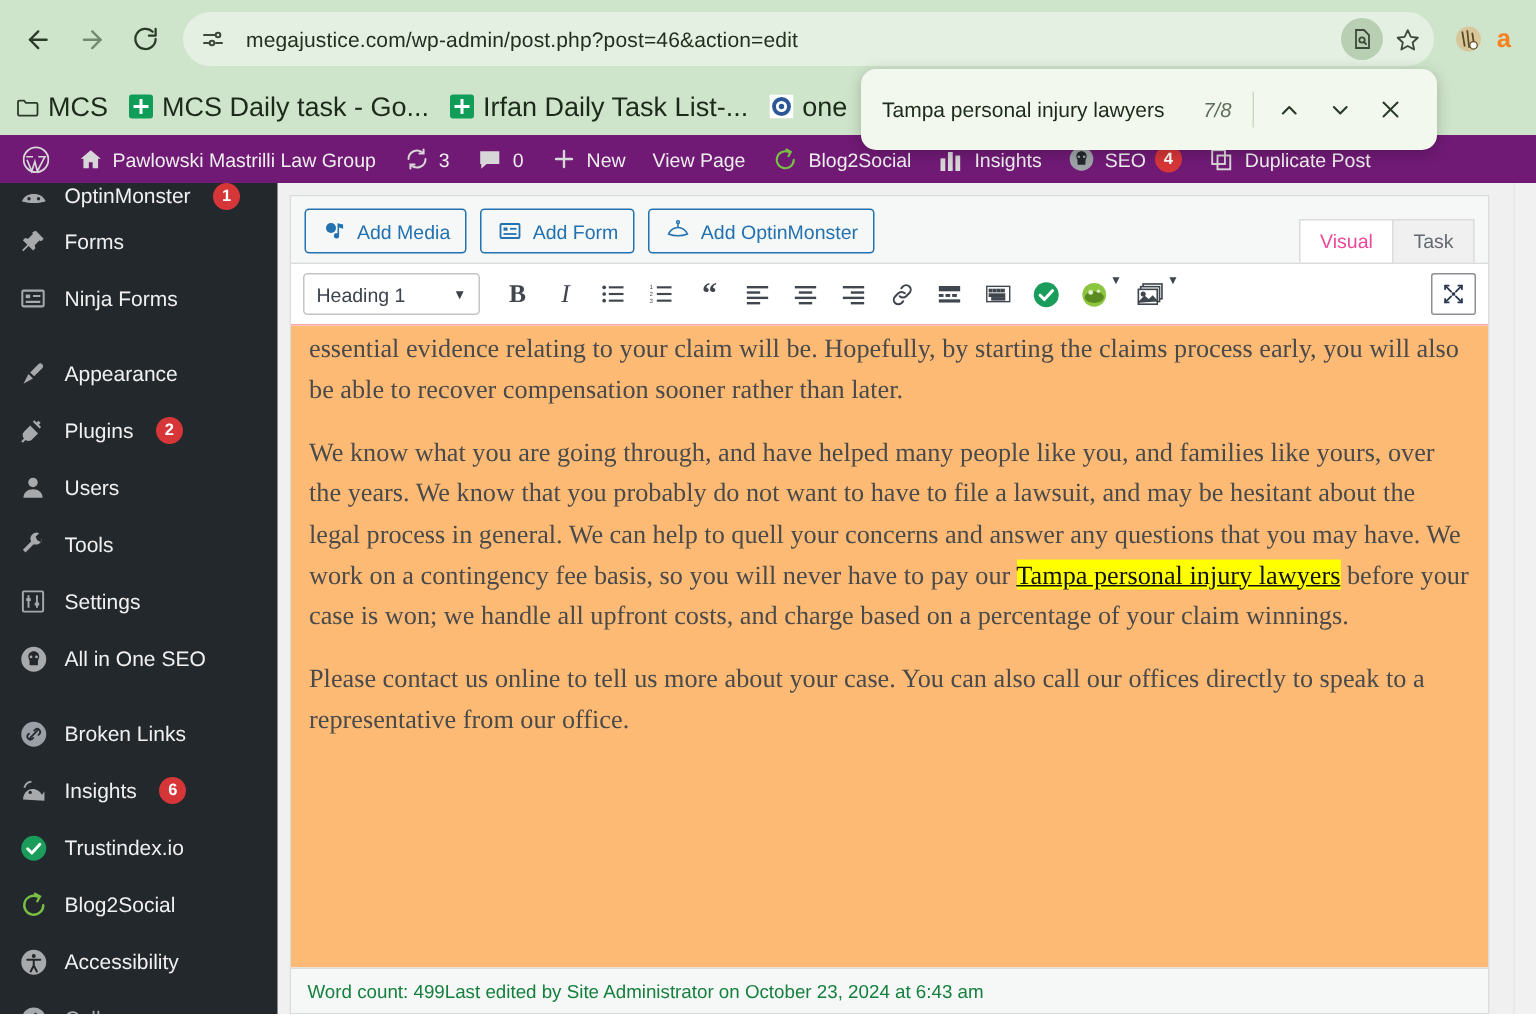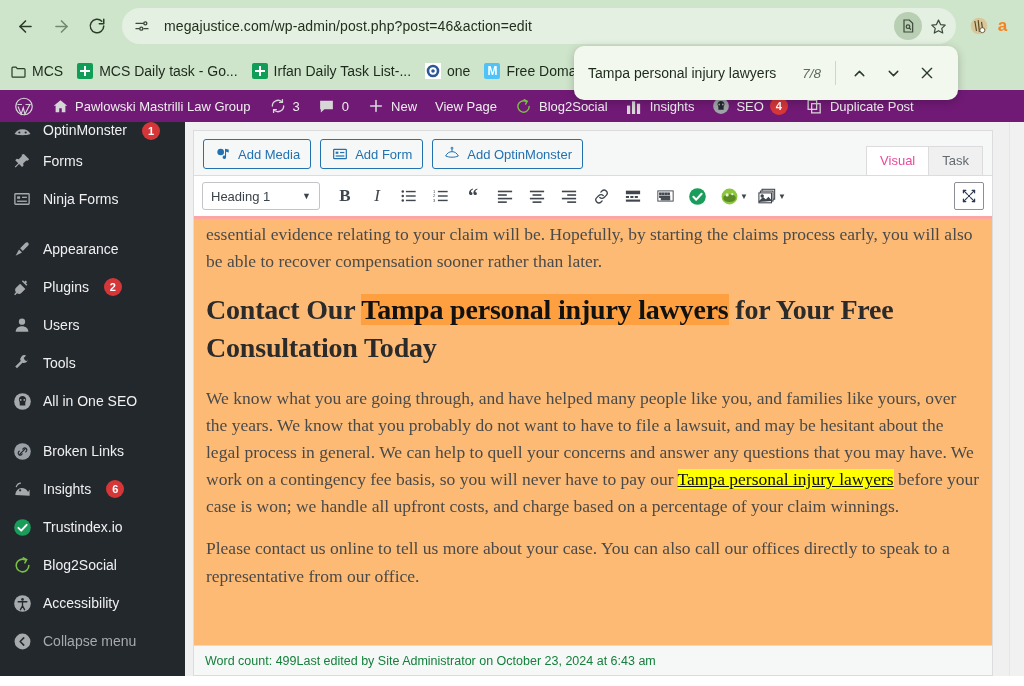--- a/index.html
+++ b/index.html
@@ -75,21 +75,21 @@
     height: 38px;
     display: flex;
     align-items: center;
     padding: 0 10px;
     gap: 14px;
     font-size: 12.5px;
     color: #1e2d1c;
     position: relative;
   }
   .bm { display: flex; align-items: center; gap: 6px; white-space: nowrap; }
-  .bm-label { font-size: 14px; color: #1c2a1a; }
+  .bm-label { font-size: 18px; color: #1c2a1a; }
   .bm-ico { width: 16px; height: 16px; flex: none; display:flex; align-items:center; justify-content:center; }
   .bm-ico.sheets { background: #0f9d58; border-radius: 2px; position: relative; }
   .bm-ico.sheets::before {
     content: ""; position: absolute; left: 7px; top: 3px;
     width: 2px; height: 10px; background: #fff;
   }
   .bm-ico.sheets::after {
     content: ""; position: absolute; left: 3px; top: 7px;
     width: 10px; height: 2px; background: #fff;
   }
@@ -250,25 +250,24 @@
     margin-left: -1px;
   }
   .ed-tab.active {
     background: #fff;
     border-bottom-color: #fff;
     color: #ec4899;
   }
 
   .mce-toolbar {
     display: flex;
-    align-items: center;
     gap: 2px;
     background: #fff;
     border-top: 1px solid #dcdcde;
-    border-bottom: 3px solid #fca5a5;
+    border-bottom: 1px solid #fca5a5;
     padding: 6px 8px;
     position: relative;
   }
   .fmt-select {
     height: 28px;
     border: 1px solid #c3c4c7;
     border-radius: 3px;
     background: #fff;
     font-size: 13px;
     color: #3c434a;
@@ -634,20 +633,32 @@
 
     <div class="menu-item">
       <span class="m-ico">
         <svg width="18" height="18" viewBox="0 0 24 24" fill="#a7aaad">
             <path d="M20 6.5a5.5 5.5 0 0 1-7.4 5.2L5.3 19 3 16.7l7.3-7.3A5.5 5.5 0 0 1 17.5 2l-3.2 3.2 1.5 3.1 3.1 1.5z"></path>
           </svg>
       </span>
       <span>Tools</span>
     </div>
 
+    <div class="menu-item">
+      <span class="m-ico">
+        <svg width="18" height="18" viewBox="0 0 24 24" fill="none" stroke="#a7aaad" stroke-width="1.7">
+            <rect x="3" y="3" width="18" height="18" rx="1"></rect>
+            <line x1="8" y1="6.5" x2="8" y2="17.5"></line>
+            <line x1="15.5" y1="6.5" x2="15.5" y2="17.5"></line>
+            <rect x="6" y="9" width="4" height="2.6" fill="#a7aaad" stroke="none"></rect>
+            <rect x="13.5" y="13" width="4" height="2.6" fill="#a7aaad" stroke="none"></rect>
+          </svg>
+      </span>
+      <span>Settings</span>
+    </div>
 
     <div class="menu-item">
       <span class="m-ico">
         <svg width="19" height="19" viewBox="0 0 24 24">
             <circle cx="12" cy="12" r="10.5" fill="#a7aaad"></circle>
             <path d="M12 5.2c-2.6 0-4.6 2-4.6 4.4 0 1.6 1.1 2.6 1.1 4.2v3.2h7V13.8c0-1.6 1.1-2.6 1.1-4.2 0-2.4-2-4.4-4.6-4.4z" fill="#23282d"></path>
             <circle cx="9.7" cy="10" r="1.2" fill="#a7aaad"></circle>
             <circle cx="14.3" cy="10" r="1.2" fill="#a7aaad"></circle>
           </svg>
       </span>
@@ -872,21 +883,20 @@
               <path d="M3 3l5 5M17 3l-5 5M3 17l5-5M17 17l-5-5"></path>
               <rect x="8.6" y="8.6" width="2.8" height="2.8" fill="#2b3a52" stroke="none"></rect>
               <path d="M3 3v3M3 3h3M17 3v3M17 3h-3M3 17v-3M3 17h3M17 17v-3M17 17h-3"></path>
             </svg>
         </div>
       </div>
 
       <div class="content-area">
         <div class="doc">
           <p>essential evidence relating to your claim will be. Hopefully, by starting the claims process early, you will also be able to recover compensation sooner rather than later.</p>
-          <h1><span>Contact Our </span><span class="hl-orange">Tampa personal injury lawyers</span><span> for Your Free Consultation Today</span></h1>
           <p><span>We know what you are going through, and have helped many people like you, and families like yours, over the years. We know that you probably do not want to have to file a lawsuit, and may be hesitant about the legal process in general. We can help to quell your concerns and answer any questions that you may have. We work on a contingency fee basis, so you will never have to pay our </span><span class="hl-yellow">Tampa personal injury lawyers</span><span> before your case is won; we handle all upfront costs, and charge based on a percentage of your claim winnings.</span></p>
           <p>Please contact us online to tell us more about your case. You can also call our offices directly to speak to a representative from our office.</p>
         </div>
       </div>
 
       <div class="status-bar">
         <span>Word count: 499</span>
         <span>Last edited by Site Administrator on October 23, 2024 at 6:43 am</span>
       </div>
     </div>

